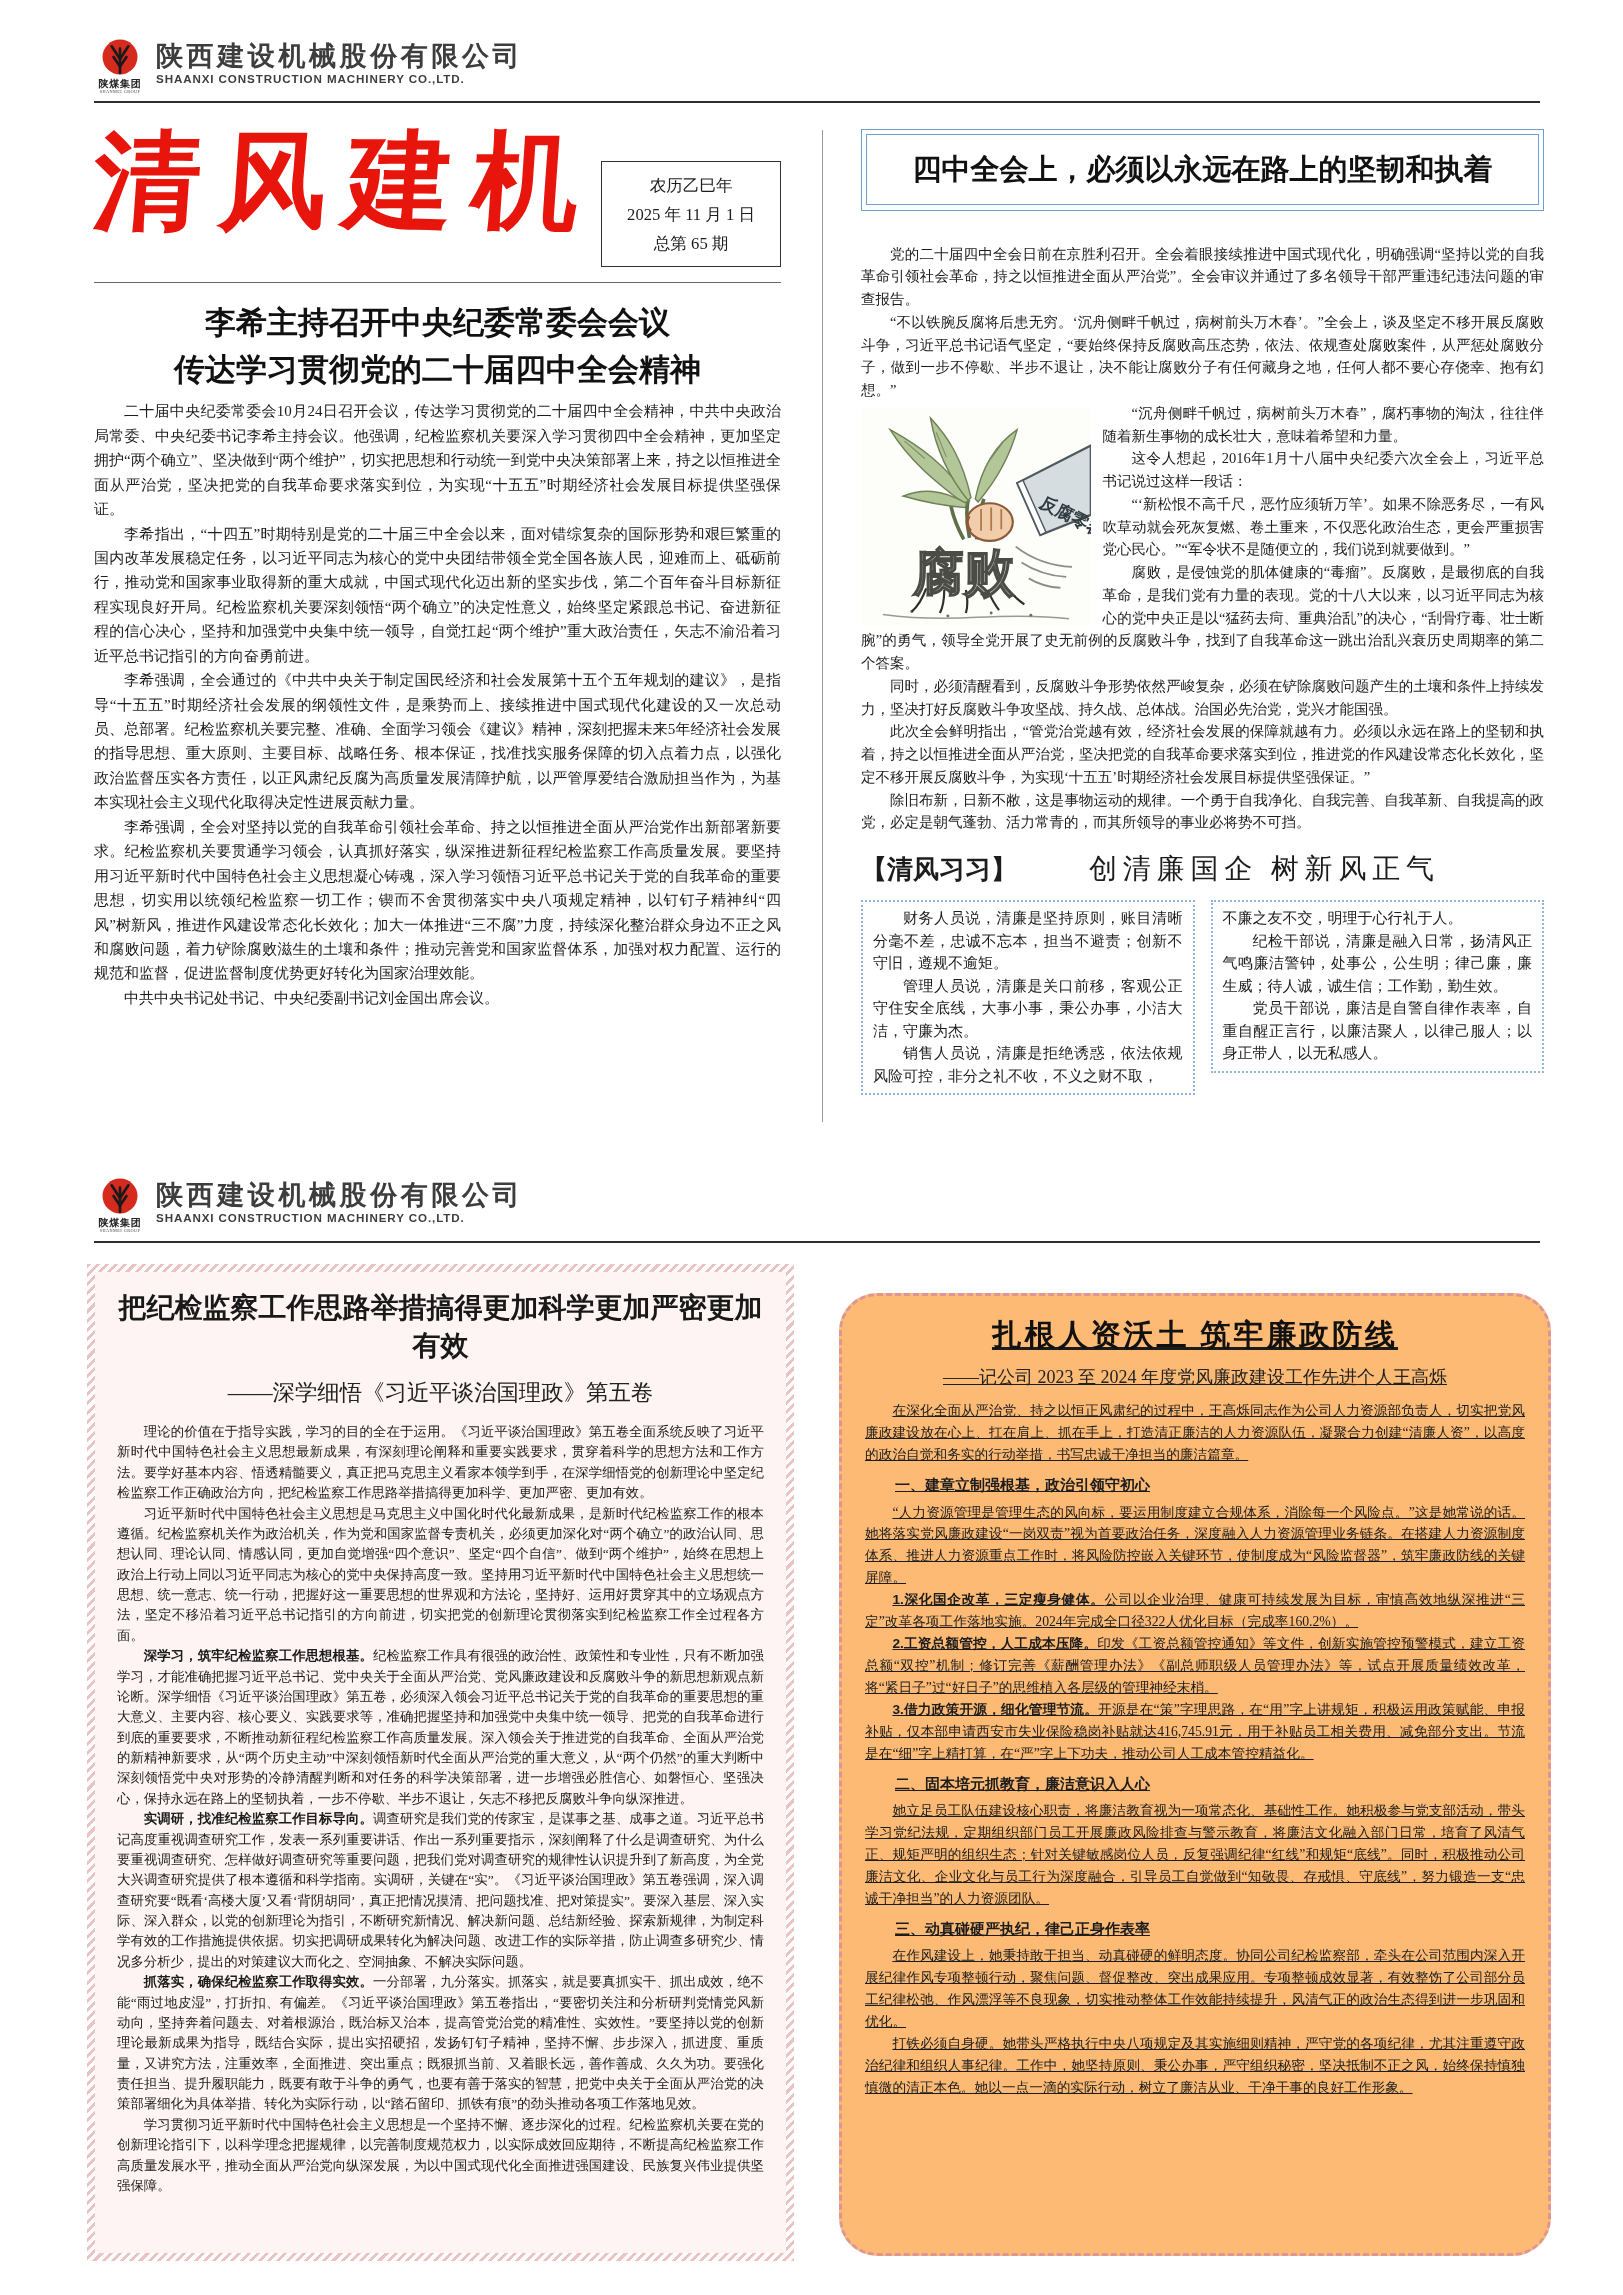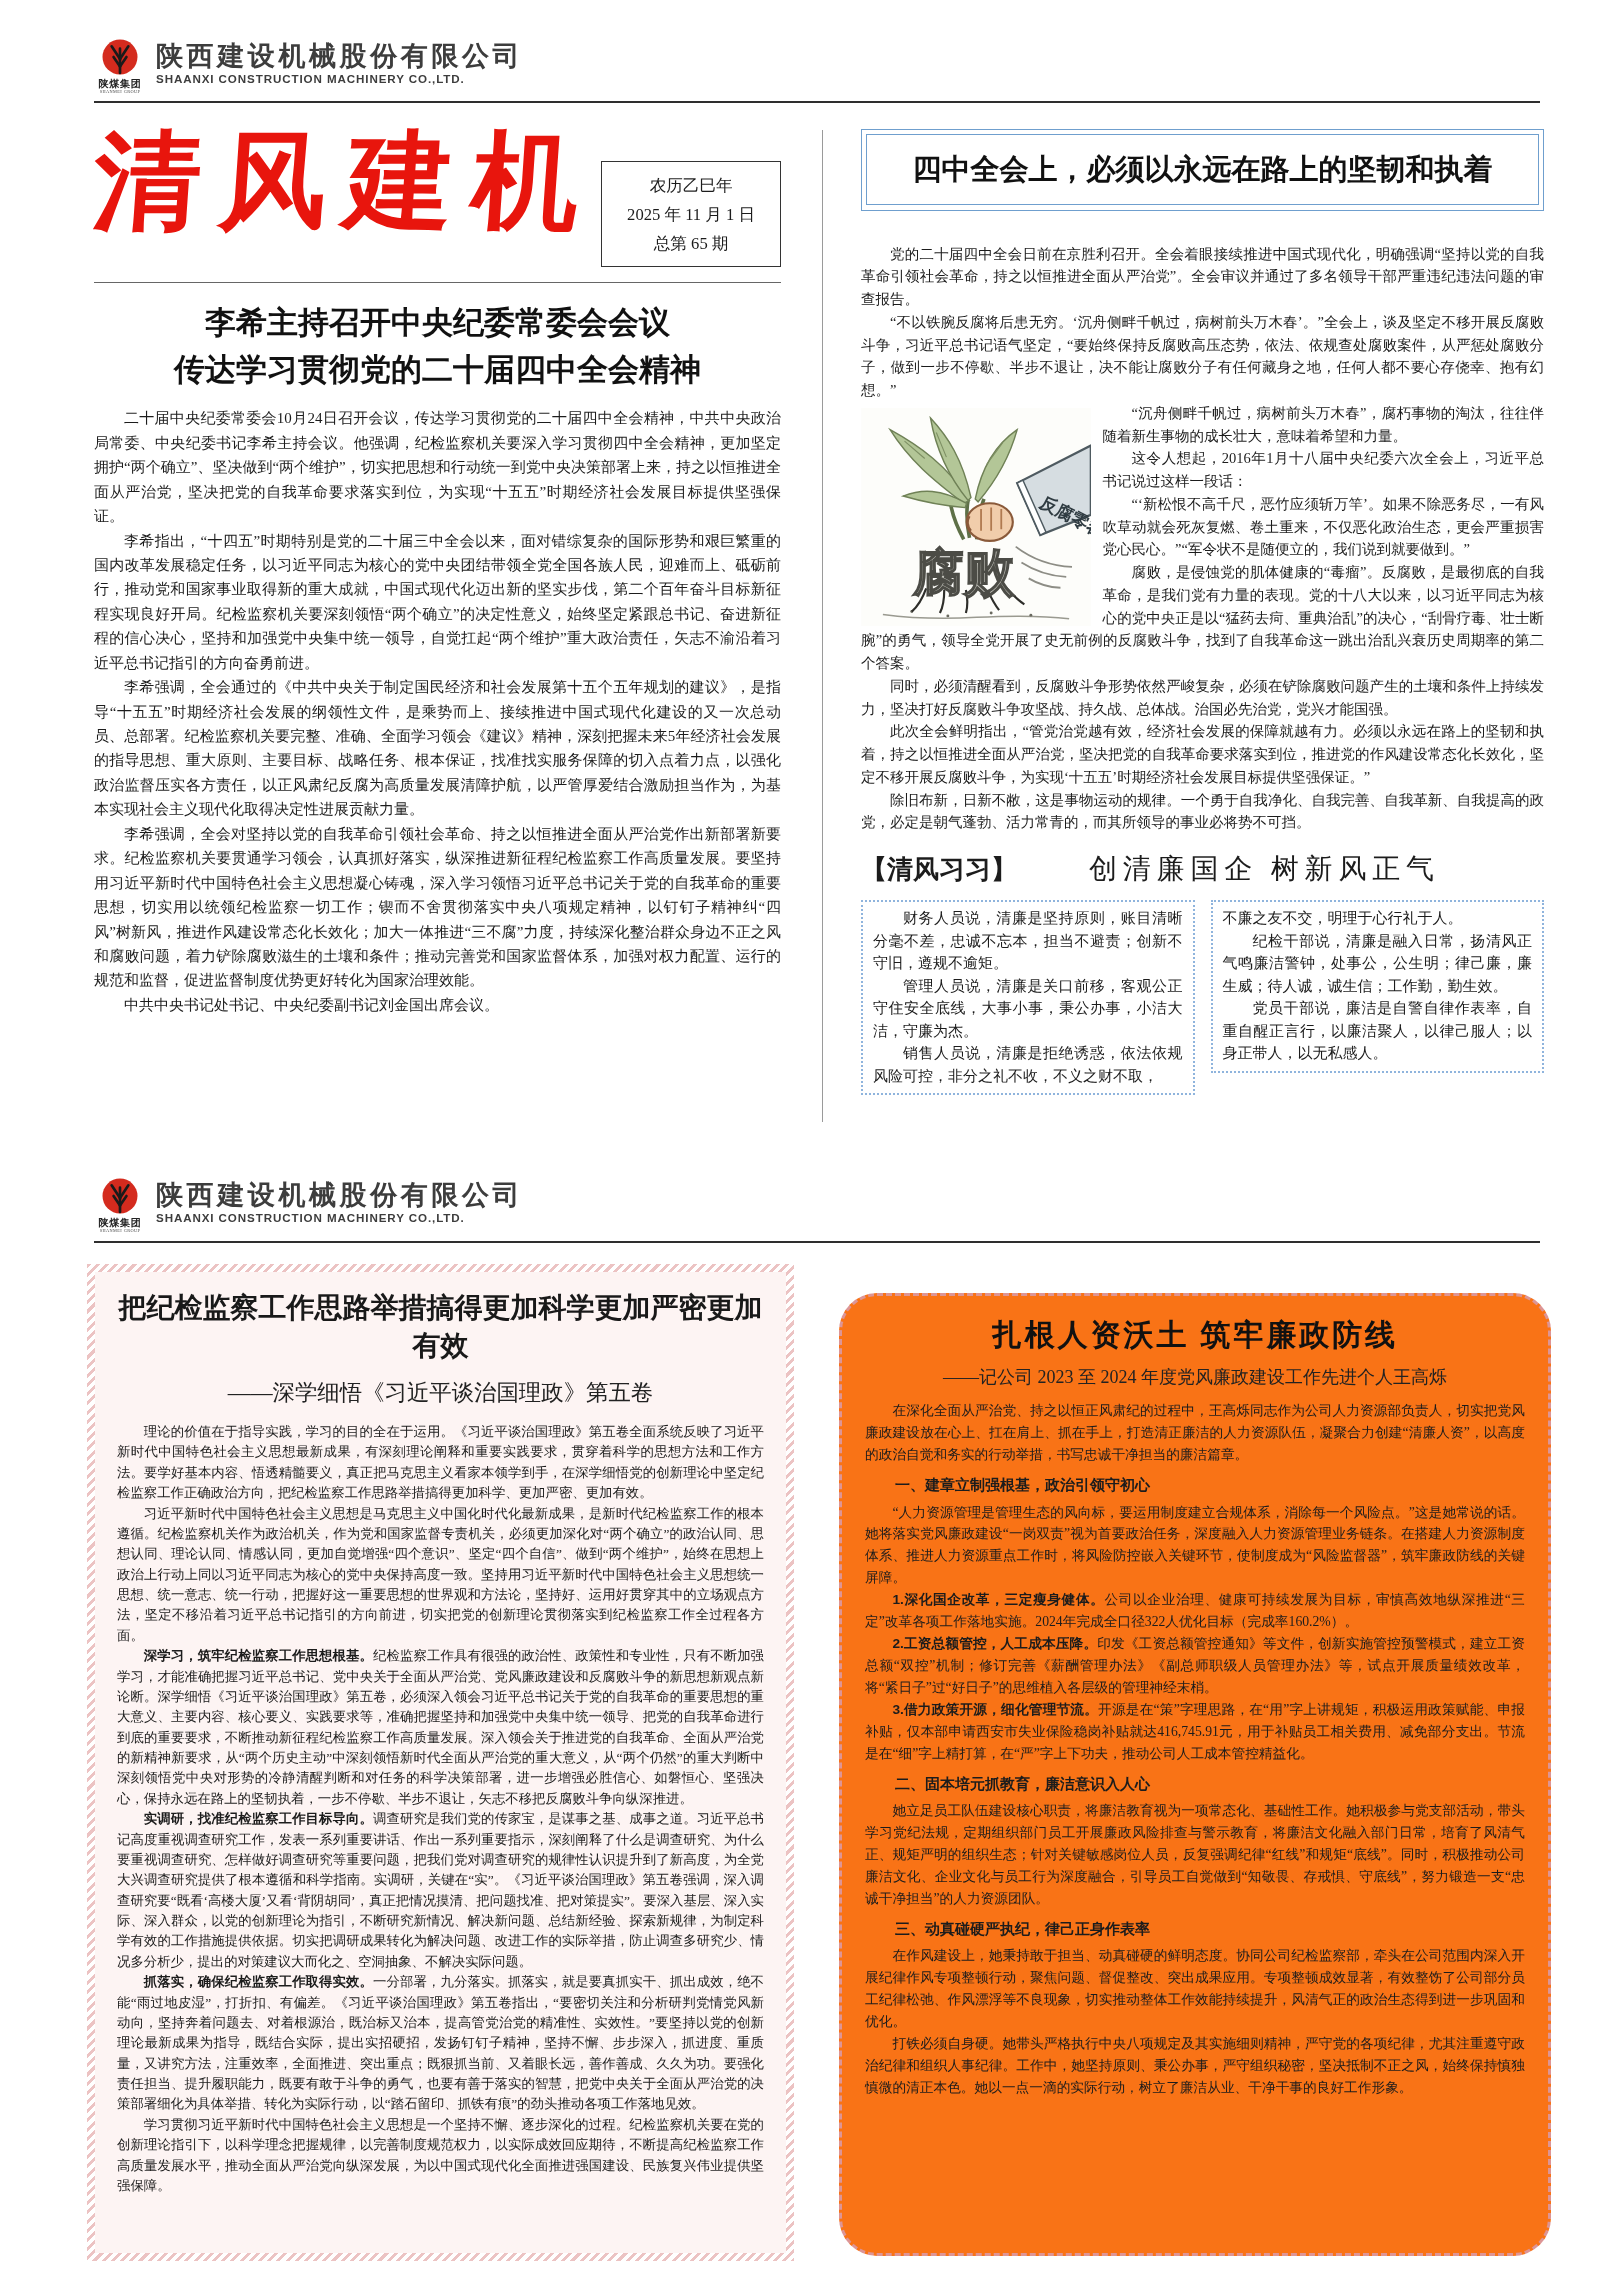--- a/index.html
+++ b/index.html
@@ -22,21 +22,21 @@
   
   .col-left{position:absolute;left:94px;top:116px;width:687px;}
   .mast-row{display:flex;align-items:flex-start;}
   .mast-title{flex:1;font-size:107px;line-height:1.25;font-weight:700;color:#e8150d;
               letter-spacing:19px;transform:skewX(-4deg);white-space:nowrap;}
   .date-box{width:172px;border:1.4px solid #333;text-align:center;font-size:16.6px;
             line-height:1.75;padding:8.7px 2.9px;margin-top:45px;}
   .mast-rule{border:none;border-top:0.7px solid #666;margin:14.5px 0 0 0;}
   .art-title{margin-top:17.4px;text-align:center;font-weight:700;font-size:31px;line-height:1.5;
              font-family:"Liberation Sans","DejaVu Sans",sans-serif;color:#111;}
-  .body-left{margin-top:13px;font-size:15px;line-height:1.63;text-align:justify;}
+  .body-left{margin-top:6px;font-size:15px;line-height:1.63;text-align:justify;}
   .para{margin:0;text-indent:2em;}
   .para.noindent{text-indent:0;}
 
   .vdivider{position:absolute;left:822px;top:130px;height:992px;width:0;
             border-left:0.7px solid #9a9a9a;}
 
   
   .col-right{position:absolute;left:861px;top:129px;width:683px;}
   .title-box{border:1.4px solid #6f9fce;padding:4.3px;background:#fff;}
   .title-box-inner{border:0.7px solid #6f9fce;text-align:center;padding:14.5px 5.8px;
@@ -58,21 +58,21 @@
              background:linear-gradient(#fdf4f3,#fdf4f3) padding-box,
                repeating-linear-gradient(135deg,#ecc3c3 0 2.9px,#ffffff 2.9px 6.5px) border-box;
              padding:17.4px 22px 0 22px;}
   .hatch-title{font-size:28px;font-weight:700;text-align:center;color:#191919;line-height:1.35;
                font-family:"Liberation Sans","DejaVu Sans",sans-serif;}
   .hatch-sub{font-size:22.4px;text-align:center;margin-top:11.6px;color:#222;}
   .hatch-body{margin-top:14.5px;font-size:13.4px;line-height:1.52;text-align:justify;}
 
   .dash-box{position:absolute;left:839px;top:1293px;width:712px;height:963px;
             border:3.6px dashed #dd9595;border-radius:38px;box-sizing:border-box;
-            background:#f97316;padding:19px 23px 0 23px;}
+            background:#fdba74;padding:19px 23px 0 23px;text-decoration:underline;}
   .dash-title{font-size:30px;font-weight:700;text-align:center;color:#111;letter-spacing:2.9px;
               font-family:"Liberation Sans","DejaVu Sans",sans-serif;}
   .dash-sub{font-size:18px;text-align:center;margin-top:8.7px;color:#222;}
   .dash-body{margin-top:11.6px;font-size:13.7px;line-height:1.6;text-align:justify;}
 
   .sec-head{font-weight:700;font-size:15px;text-indent:2em;margin:7.2px 0 4.3px 0;
             font-family:"Liberation Sans","DejaVu Sans",sans-serif;}
   .lead{font-weight:700;font-family:"Liberation Sans","DejaVu Sans",sans-serif;}
 </style>
 </head>

